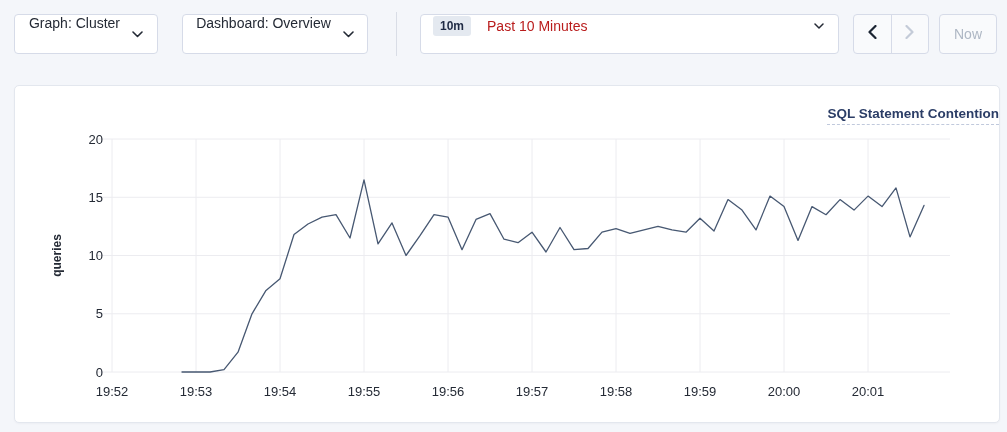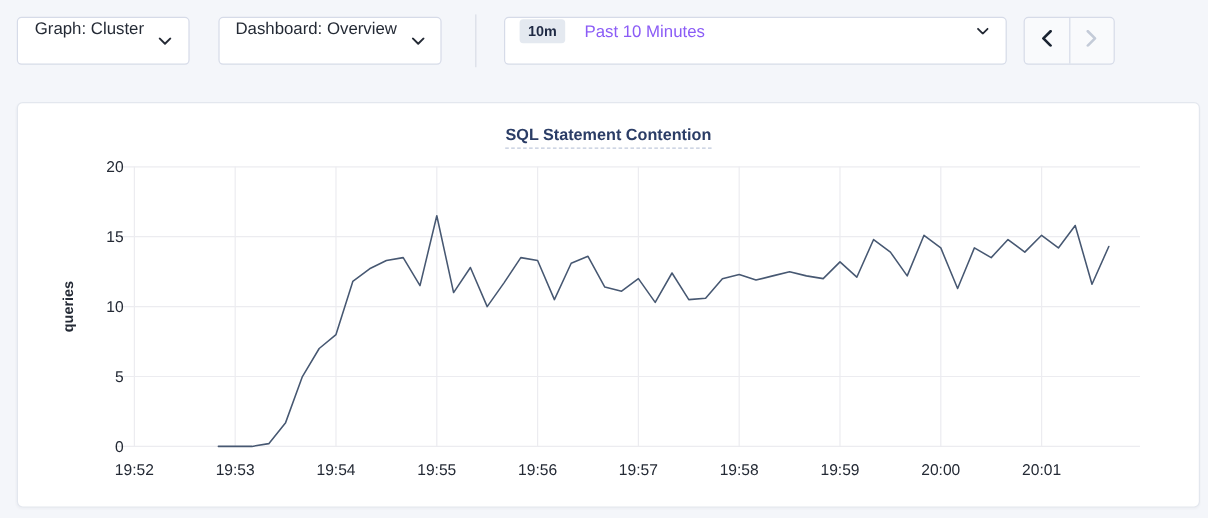--- a/index.html
+++ b/index.html
@@ -23,21 +23,21 @@
   .tb-divider { position:absolute; left:396px; top:12px; width:1px; height:44px; background:#d9dde6; }
   .time-picker {
     position:absolute; left:420px; top:14px; width:419px; height:40px;
     background:#ffffff; border:1px solid #d6dbe8; border-radius:4px;
     display:flex; align-items:center; padding:0 14px 16px 12px; cursor:pointer;
   }
   .time-badge {
     background:#e4e9f0; color:#1f2a44; font-weight:700; font-size:12px;
     padding:4px 7px; border-radius:3px; line-height:1;
   }
-  .time-label { margin-left:16px; font-size:14px; color:#8b5cf6; }
+  .time-label { margin-left:16px; font-size:14px; color:#b91c1c; }
   .time-picker .chev { margin-left:auto; }
   .arrow-group {
     position:absolute; left:853px; top:14px; width:76px; height:40px;
     border:1px solid #d6dbe8; border-radius:4px; display:flex; background:#f9fafc;
   }
   .arrow-btn {
     flex:1; display:flex; align-items:center; justify-content:center; cursor:pointer;
   }
   .arrow-btn + .arrow-btn { border-left:1px solid #d6dbe8; }
   .arrow-prev { color:#1b2432; }
@@ -46,21 +46,21 @@
     position:absolute; left:939px; top:14px; width:58px; height:40px;
     border:1px solid #d6dbe8; border-radius:4px; background:#f9fafc;
     display:flex; align-items:center; justify-content:center;
     font-size:14px; color:#aeb7c4; cursor:default;
   }
   .chart-card {
     position:absolute; left:14px; top:85px; width:986px; height:338px;
     background:#ffffff; border:1px solid #e3e7ee; border-radius:5px;
     box-shadow:0 1px 2px rgba(40,50,70,0.04);
   }
-  .chart-title-row { position:absolute; left:0; top:18px; width:100%; text-align:center; }
+  .chart-title-row { position:absolute; left:0; top:18px; width:100%; text-align:right; }
   .chart-title {
     display:inline-block; font-size:13.5px; font-weight:700; color:#2b3d66;
     border-bottom:1px dashed #c0c9dc; padding-bottom:3px; cursor:help;
   }
   #chart-svg { position:absolute; left:0; top:0; }
 </style>
 </head>
 <body>
 
 <div class="toolbar">
@@ -105,20 +105,23 @@
     </div>
     <div class="arrow-btn arrow-next">
       <span>
         <svg width="9" height="14" viewBox="0 0 9 14">
             <polyline points="1.5,1 7.5,7 1.5,13" fill="none" stroke="currentColor" stroke-width="2.2" stroke-linecap="round" stroke-linejoin="round"></polyline>
           </svg>
       </span>
     </div>
   </div>
 
+  <div class="now-btn">
+    <span>Now</span>
+  </div>
 
 </div>
 
 <div class="chart-card">
   <div class="chart-title-row">
     <span class="chart-title">SQL Statement Contention</span>
   </div>
   <svg id="chart-svg" width="986" height="338" viewBox="0 0 986 338">
       <line x1="81" y1="286" x2="935" y2="286" stroke="#ececf0" stroke-width="1"></line>
       <text x="88" y="290.5" text-anchor="end" font-size="13" fill="#242a35">0</text>

